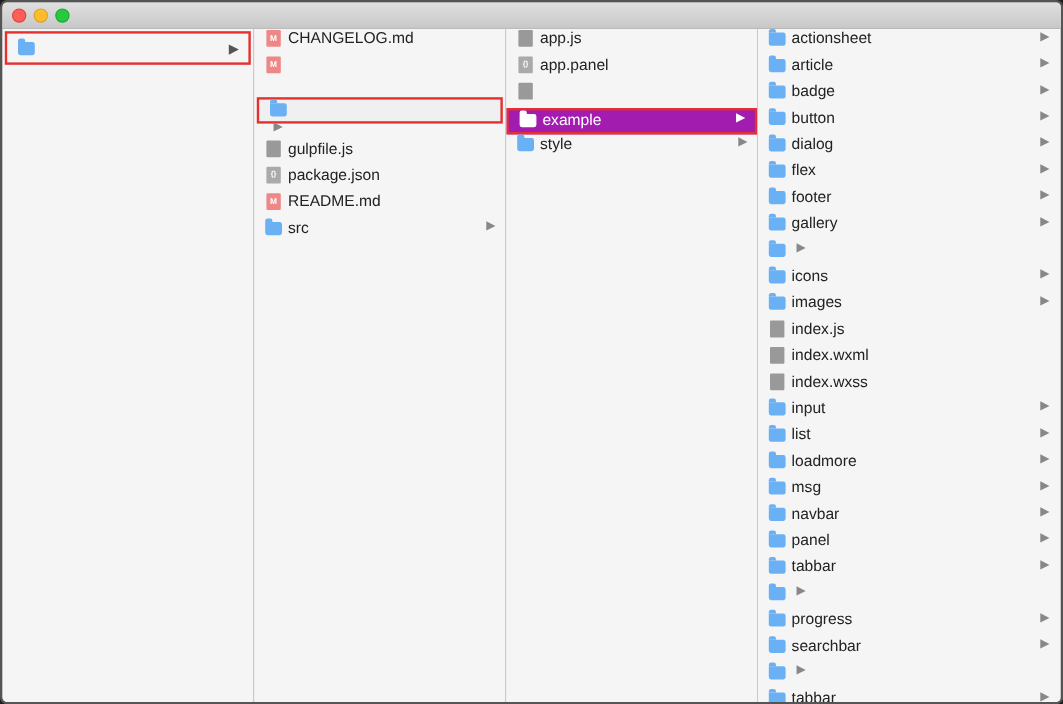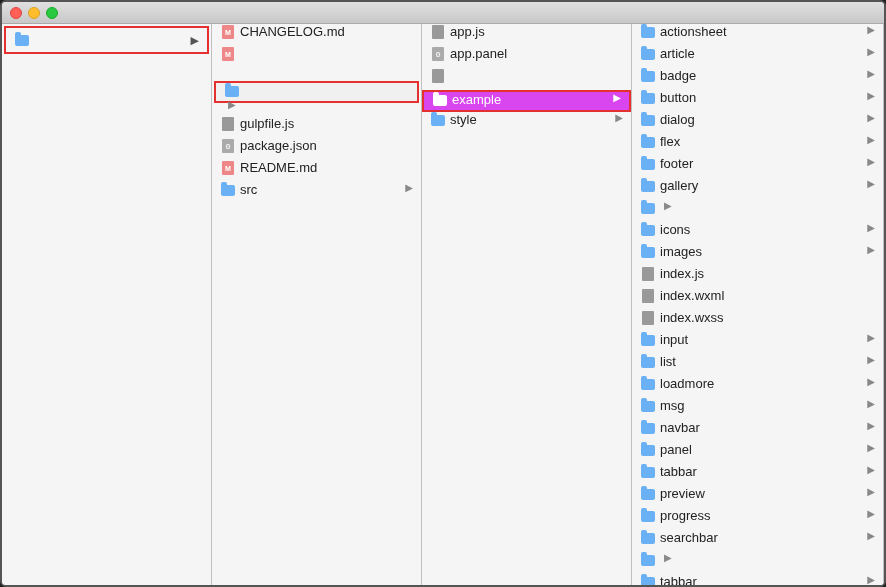--- a/index.html
+++ b/index.html
@@ -57,21 +57,21 @@
 
     .file-item {
       display: flex;
       height: 22px;
       padding: 0 8px;
       cursor: pointer;
       white-space: nowrap;
       position: relative;
     }
     .file-item.selected {
-      background: #d946ef;
+      background: #a21caf;
       color: white;
     }
     .file-item.selected .item-icon { filter: brightness(10); }
     .item-icon {
       width: 16px;
       height: 16px;
       margin-right: 4px;
       display: inline-flex;
       align-items: center;
       justify-content: center;
@@ -416,21 +416,20 @@
           <span class="item-icon">
             <div class="icon-folder"></div>
           </span>
           <span class="item-label">tabbar</span>
           <span class="item-arrow">▶</span>
         </div>
         <div class="file-item">
           <span class="item-icon">
             <div class="icon-folder"></div>
           </span>
-          <span class="item-label">preview</span>
           <span class="item-arrow">▶</span>
         </div>
         <div class="file-item">
           <span class="item-icon">
             <div class="icon-folder"></div>
           </span>
           <span class="item-label">progress</span>
           <span class="item-arrow">▶</span>
         </div>
         <div class="file-item">

